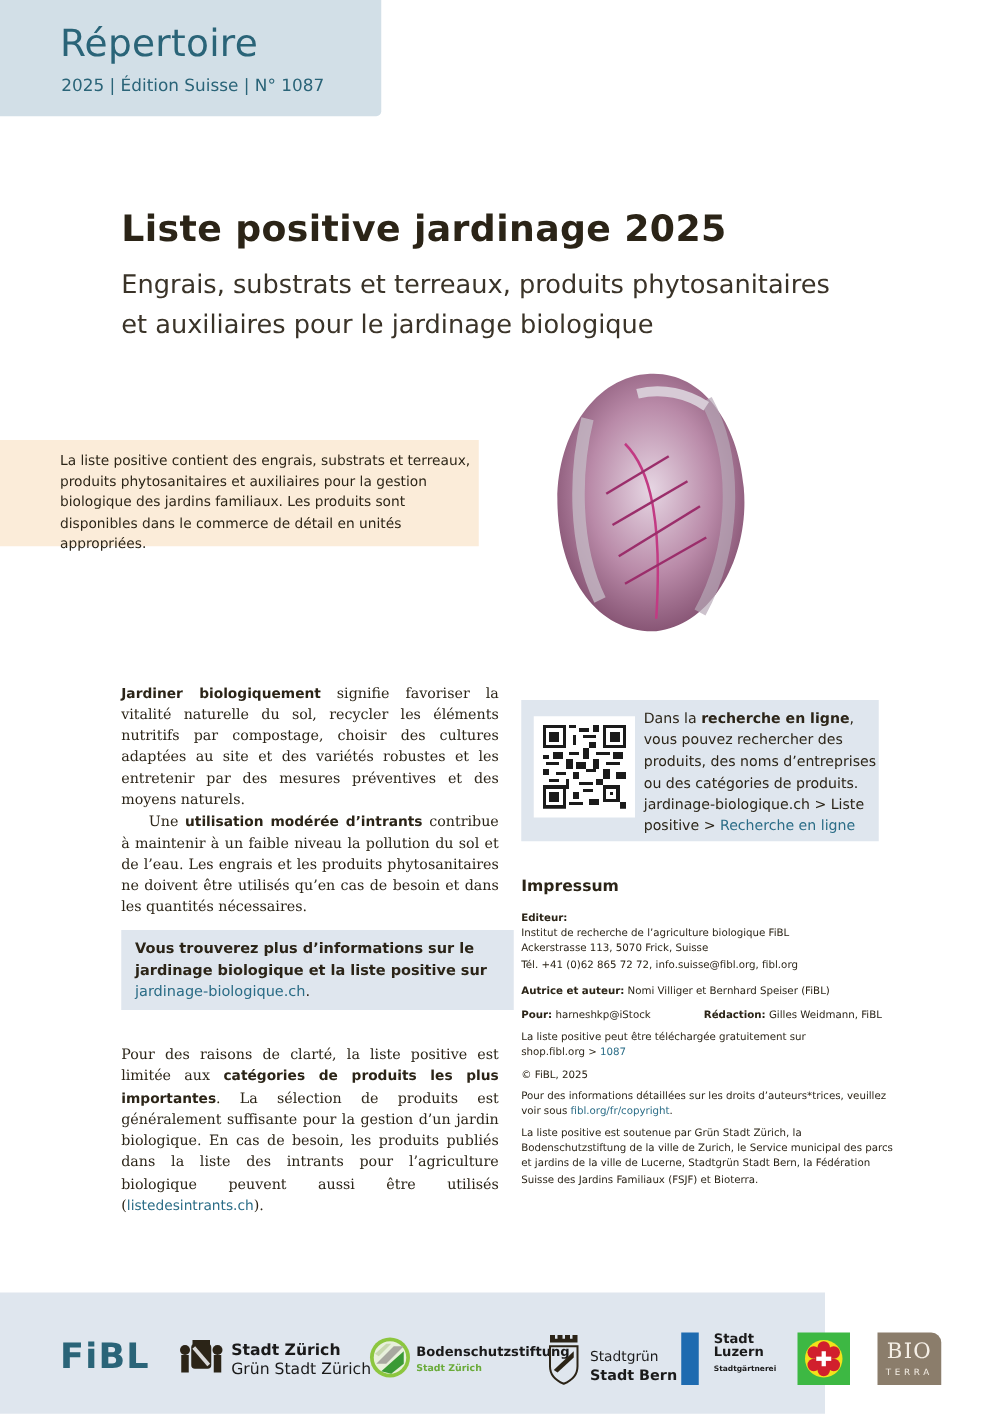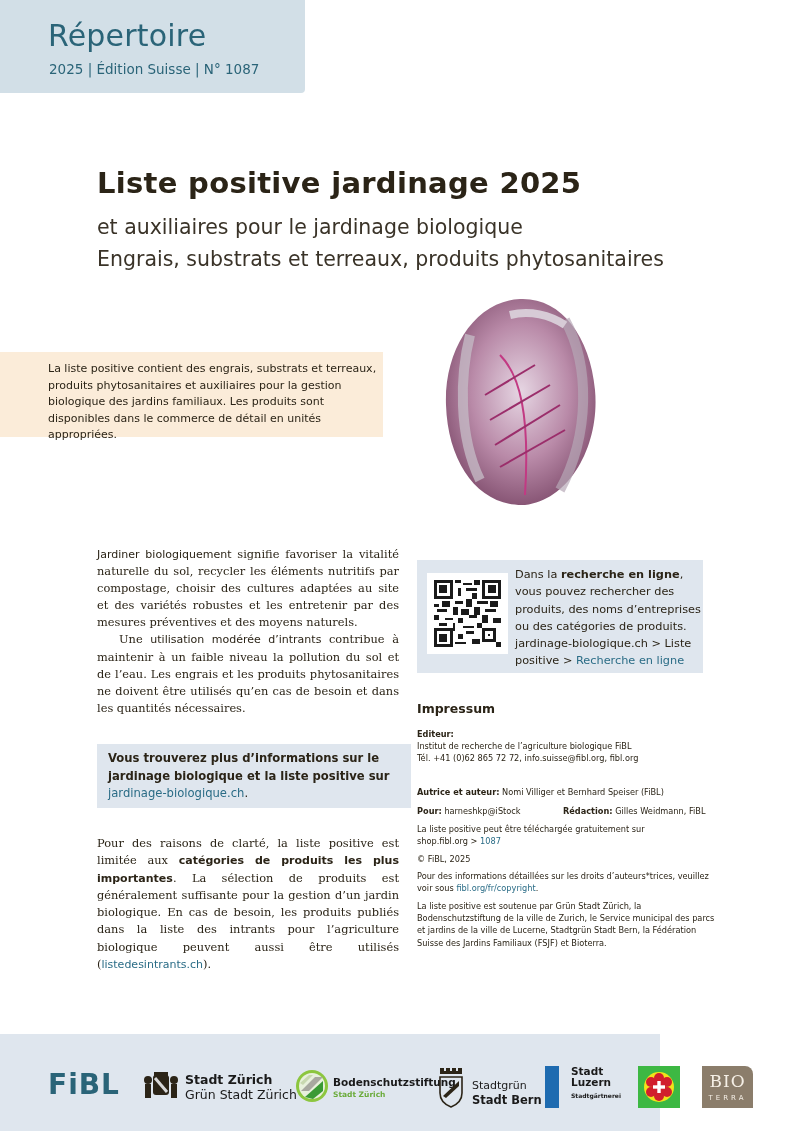--- a/index.html
+++ b/index.html
@@ -38,21 +38,21 @@
 
   .cabbage {
     position: absolute; left: 440px; top: 295px; width: 160px; height: 215px;
   }
 
   .body-col {
     position: absolute; left: 97px; top: 546px; width: 302px;
     font-family: "DejaVu Serif", serif; font-size: 11.4px; line-height: 17.1px; color: #2b2417;
     text-align: justify;
   }
-  .body-col b, .body-col strong { font-family: "DejaVu Sans", sans-serif; font-weight: normal; font-size: 11px; }
+  .body-col b, .body-col strong { font-family: "DejaVu Sans", sans-serif; font-weight: bold; font-size: 11px; }
   .indent { text-indent: 22px; }
 
   .info-box {
     position: absolute; left: 97px; top: 744px; width: 314px; height: 64px;
     background: #dfe6ee;
   }
   .info-text {
     position: absolute; left: 11px; top: 6px; width: 290px; font-size: 11.6px;
     line-height: 17.5px; font-weight: bold; color: #2b2417;
   }
@@ -97,22 +97,22 @@
 </head>
 <body>
 
 <div class="header-tab">
   <div class="header-title">Répertoire</div>
   <div class="header-sub">2025 | Édition Suisse | N° 1087</div>
 </div>
 
 <h1 class="title">Liste positive jardinage 2025</h1>
 <div class="subtitle">
+  <div>Engrais, substrats et terreaux, produits phytosanitaires</div>
   <div>et auxiliaires pour le jardinage biologique</div>
-  <div>Engrais, substrats et terreaux, produits phytosanitaires</div>
 </div>
 
 <div class="intro-box">
   <div class="intro-text">La liste positive contient des engrais, substrats et terreaux, produits phytosanitaires et auxiliaires pour la gestion biologique des jardins familiaux. Les produits sont disponibles dans le commerce de détail en unités appropriées.</div>
 </div>
 
 <div class="cabbage">
   <svg width="160" height="215" viewBox="0 0 160 215">
     <defs>
       <radialGradient id="cg" cx="0.5" cy="0.45" r="0.6">
@@ -204,20 +204,21 @@
   <div class="search-text">
     <span>Dans la </span><b>recherche en ligne</b><span>, vous pouvez rechercher des produits, des noms d’entreprises ou des catégories de produits. jardinage-biologique.ch &gt; Liste positive &gt; </span><span class="info-link" style="font-weight:normal">Recherche en ligne</span>
   </div>
 </div>
 
 <div class="impressum-head">Impressum</div>
 
 <div class="imp" style="top:728px">
   <div><b>Editeur:</b></div>
   <div>Institut de recherche de l’agriculture biologique FiBL</div>
+  <div>Ackerstrasse 113, 5070 Frick, Suisse</div>
   <div>Tél. +41 (0)62 865 72 72, info.suisse@fibl.org, fibl.org</div>
 </div>
 
 <div class="imp" style="top:786px">
   <b>Autrice et auteur:</b><span> Nomi Villiger et Bernhard Speiser (FiBL)</span>
 </div>
 
 <div class="imp" style="top:805px">
   <b>Pour:</b><span> harneshkp@iStock</span>
 </div>

